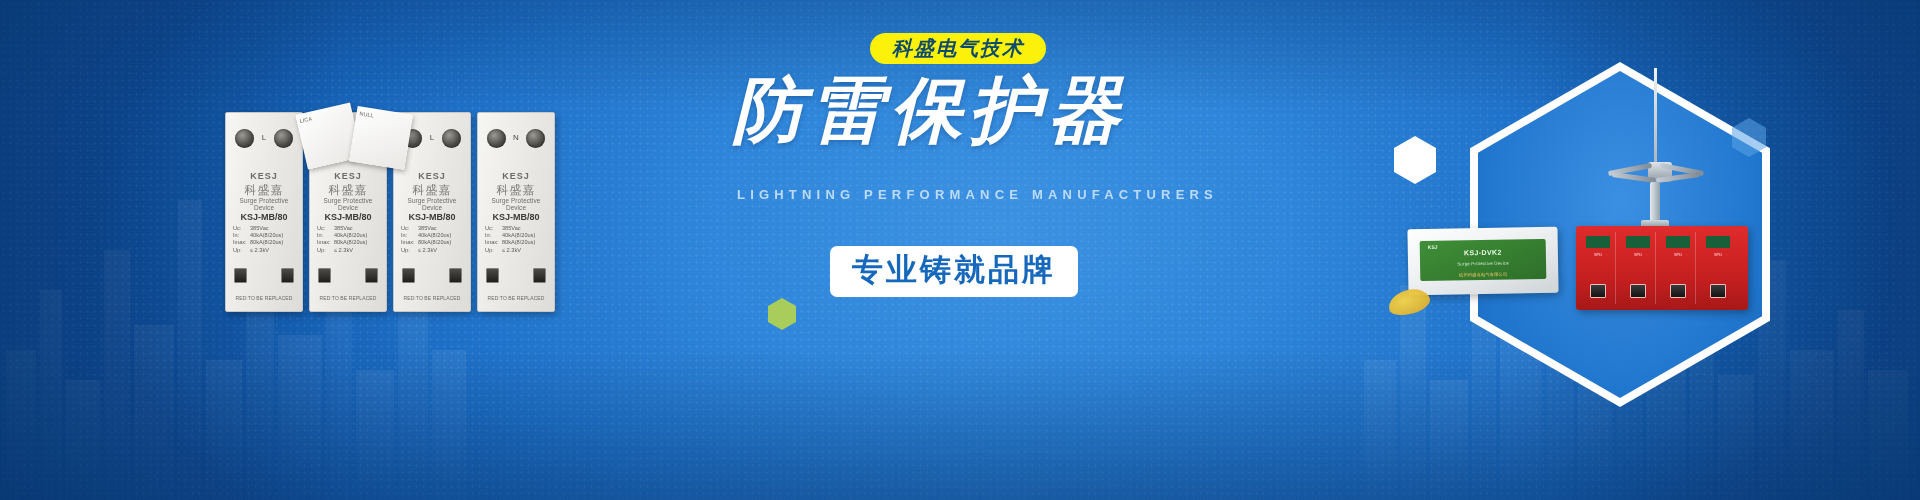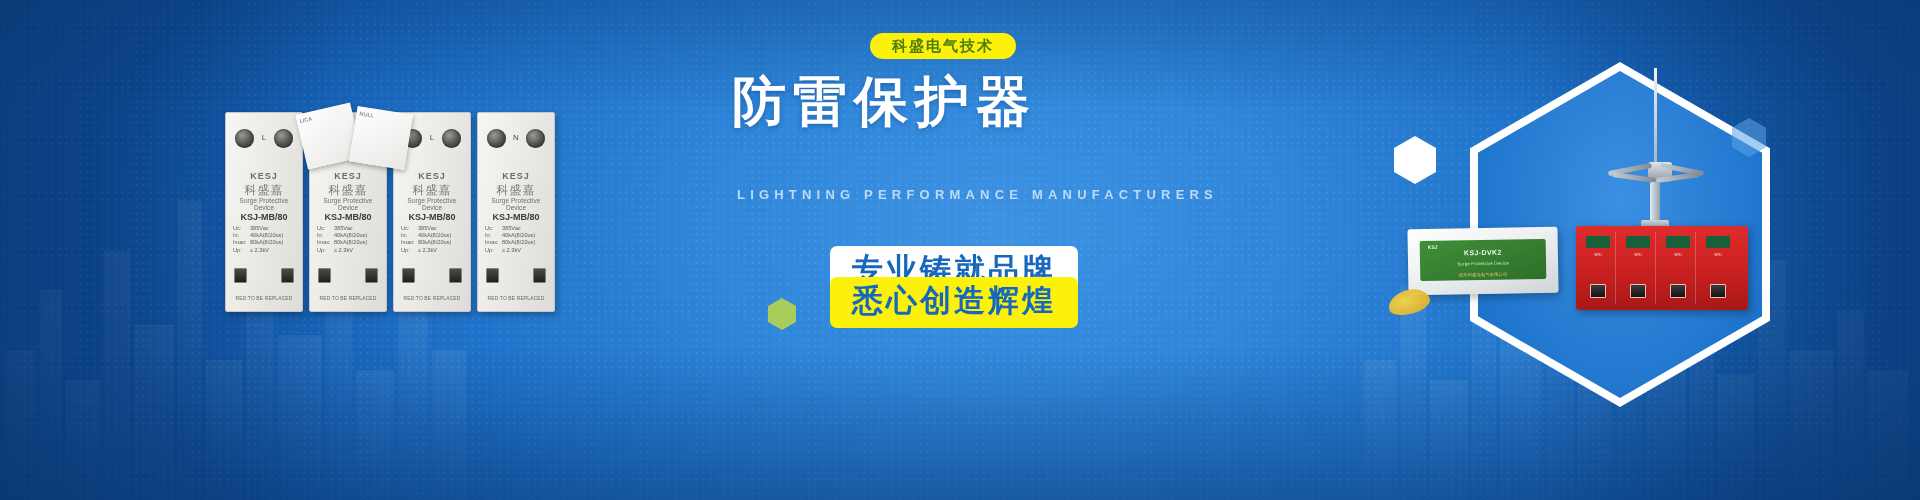--- a/index.html
+++ b/index.html
@@ -119,31 +119,33 @@
   .tag-paper.t2 { left:128px; top:-2px; transform:rotate(9deg); }
 
   
   #headline-group { position:absolute; left:0; top:0; width:100%; height:100%; }
 
   #brand-pill {
     position:absolute; left:870px; top:33px;
     background:#fbf10a;
     border-radius:18px;
     padding:5px 22px 6px;
-    font-size:15px; font-weight:bold; color:#4d7c0f;
+    font-size:20px; font-weight:bold; color:#0c4a6e;
     letter-spacing:2px; line-height:1;
     white-space:nowrap;
+    font-style:italic;
   }
 
   #main-title {
     position:absolute; left:732px; top:72px;
-    font-size:54px; font-weight:bold; color:#ffffff;
+    font-size:72px; font-weight:bold; color:#ffffff;
     letter-spacing:7px; line-height:1.08;
     white-space:nowrap;
     text-shadow:0 2px 5px rgba(0,40,90,.30);
+    font-style:italic;
   }
 
   #sub-en {
     position:absolute; left:737px; top:187px;
     font-size:13px; color:#c9e1f7;
     letter-spacing:5.2px; font-weight:600;
     white-space:nowrap;
     opacity:.92;
   }
 
@@ -496,21 +498,20 @@
 
   <div id="headline-group">
 
     <div id="brand-pill">科盛电气技术</div>
 
     <div id="main-title">防雷保护器</div>
 
     <div id="sub-en">LIGHTNING PERFORMANCE MANUFACTURERS</div>
 
     <div class="pitch-box" id="pitch-1">专业铸就品牌</div>
-    <div class="pitch-box" id="pitch-2">悉心创造辉煌</div>
 
     <div id="hex-deco"></div>
 
   </div>
 
   <div id="hex-stage">
 
     <div class="hex-shape" id="hex-big-ring"></div>
     <div class="hex-shape" id="hex-big-in"></div>
     <div class="hex-shape" id="hex-sm1"></div>

